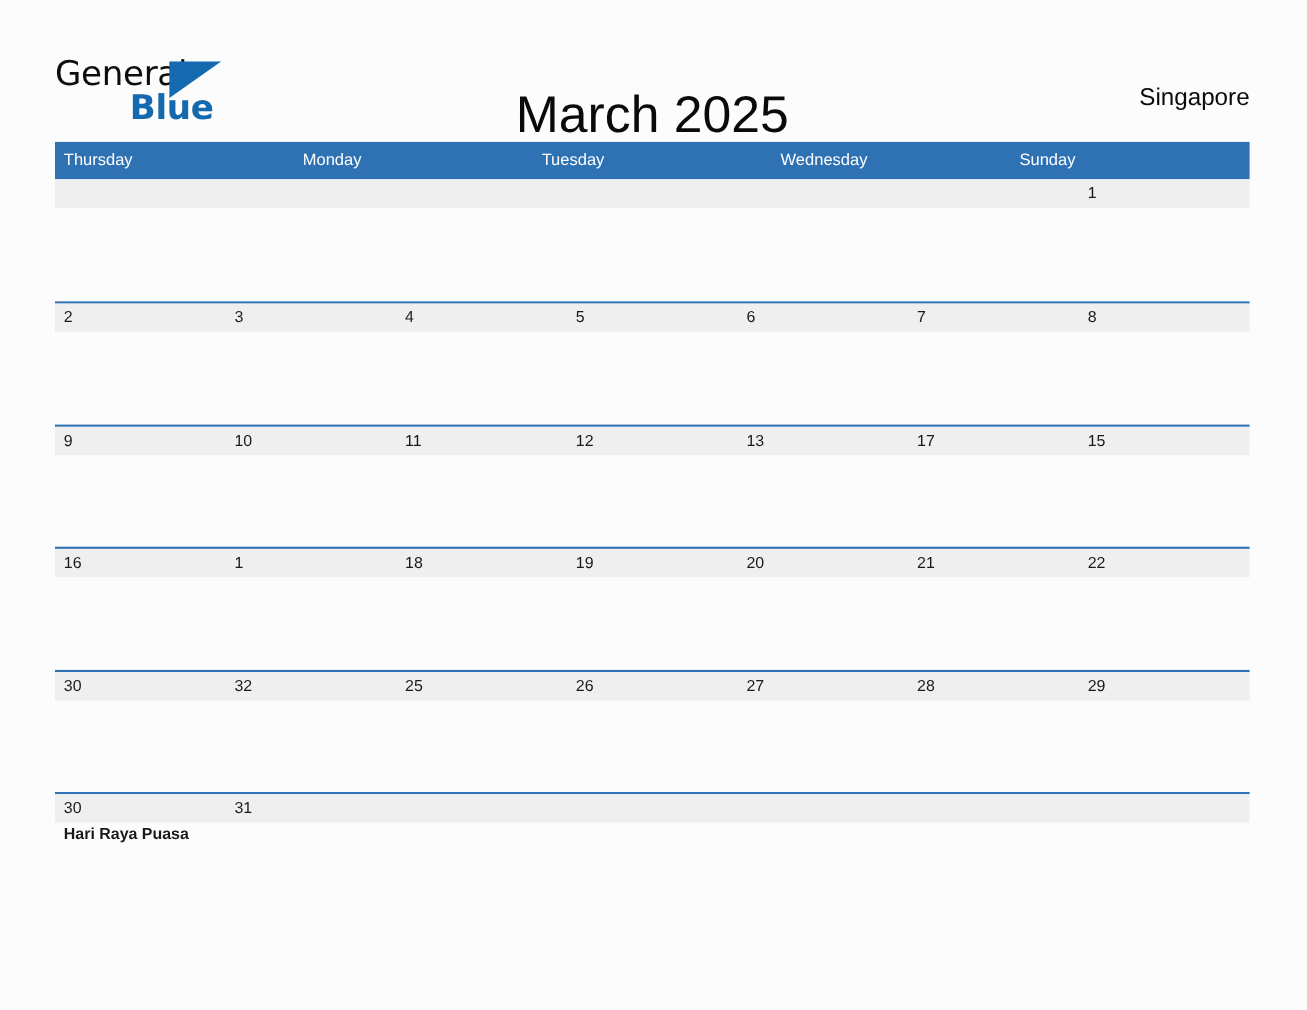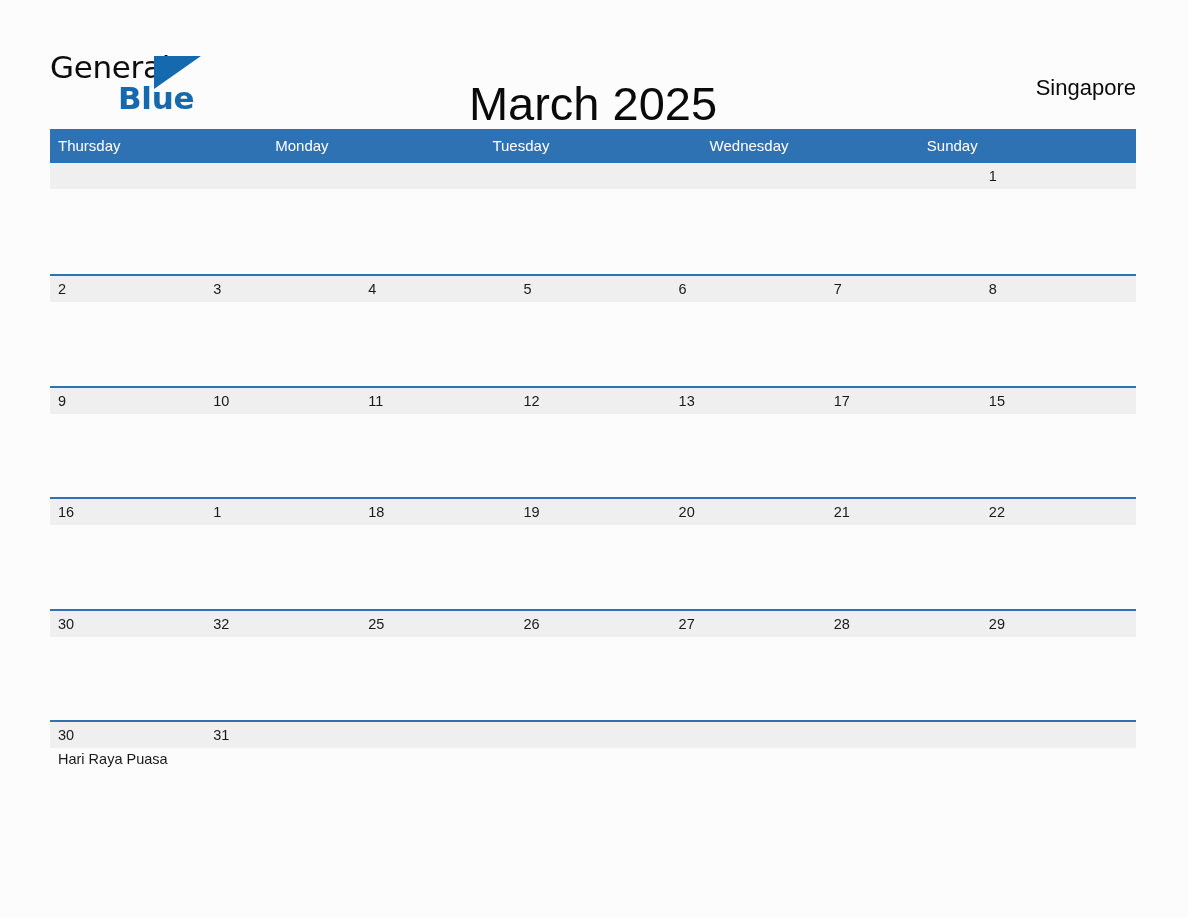--- a/index.html
+++ b/index.html
@@ -147,20 +147,21 @@
     white-space: nowrap;
   }
   .day-num-cell.empty {
     color: transparent;
   }
   .event-strip {
     display: flex;
     width: 100%;
     height: 85px;
     background: #fcfcfc;
+    font-weight: bold;
   }
   .event-cell {
     flex: 1 1 0;
     box-sizing: border-box;
     padding-left: 8px;
     padding-top: 2px;
     font-size: 14.5px;
     line-height: 19px;
     color: #1a1a1a;
     overflow: hidden;

